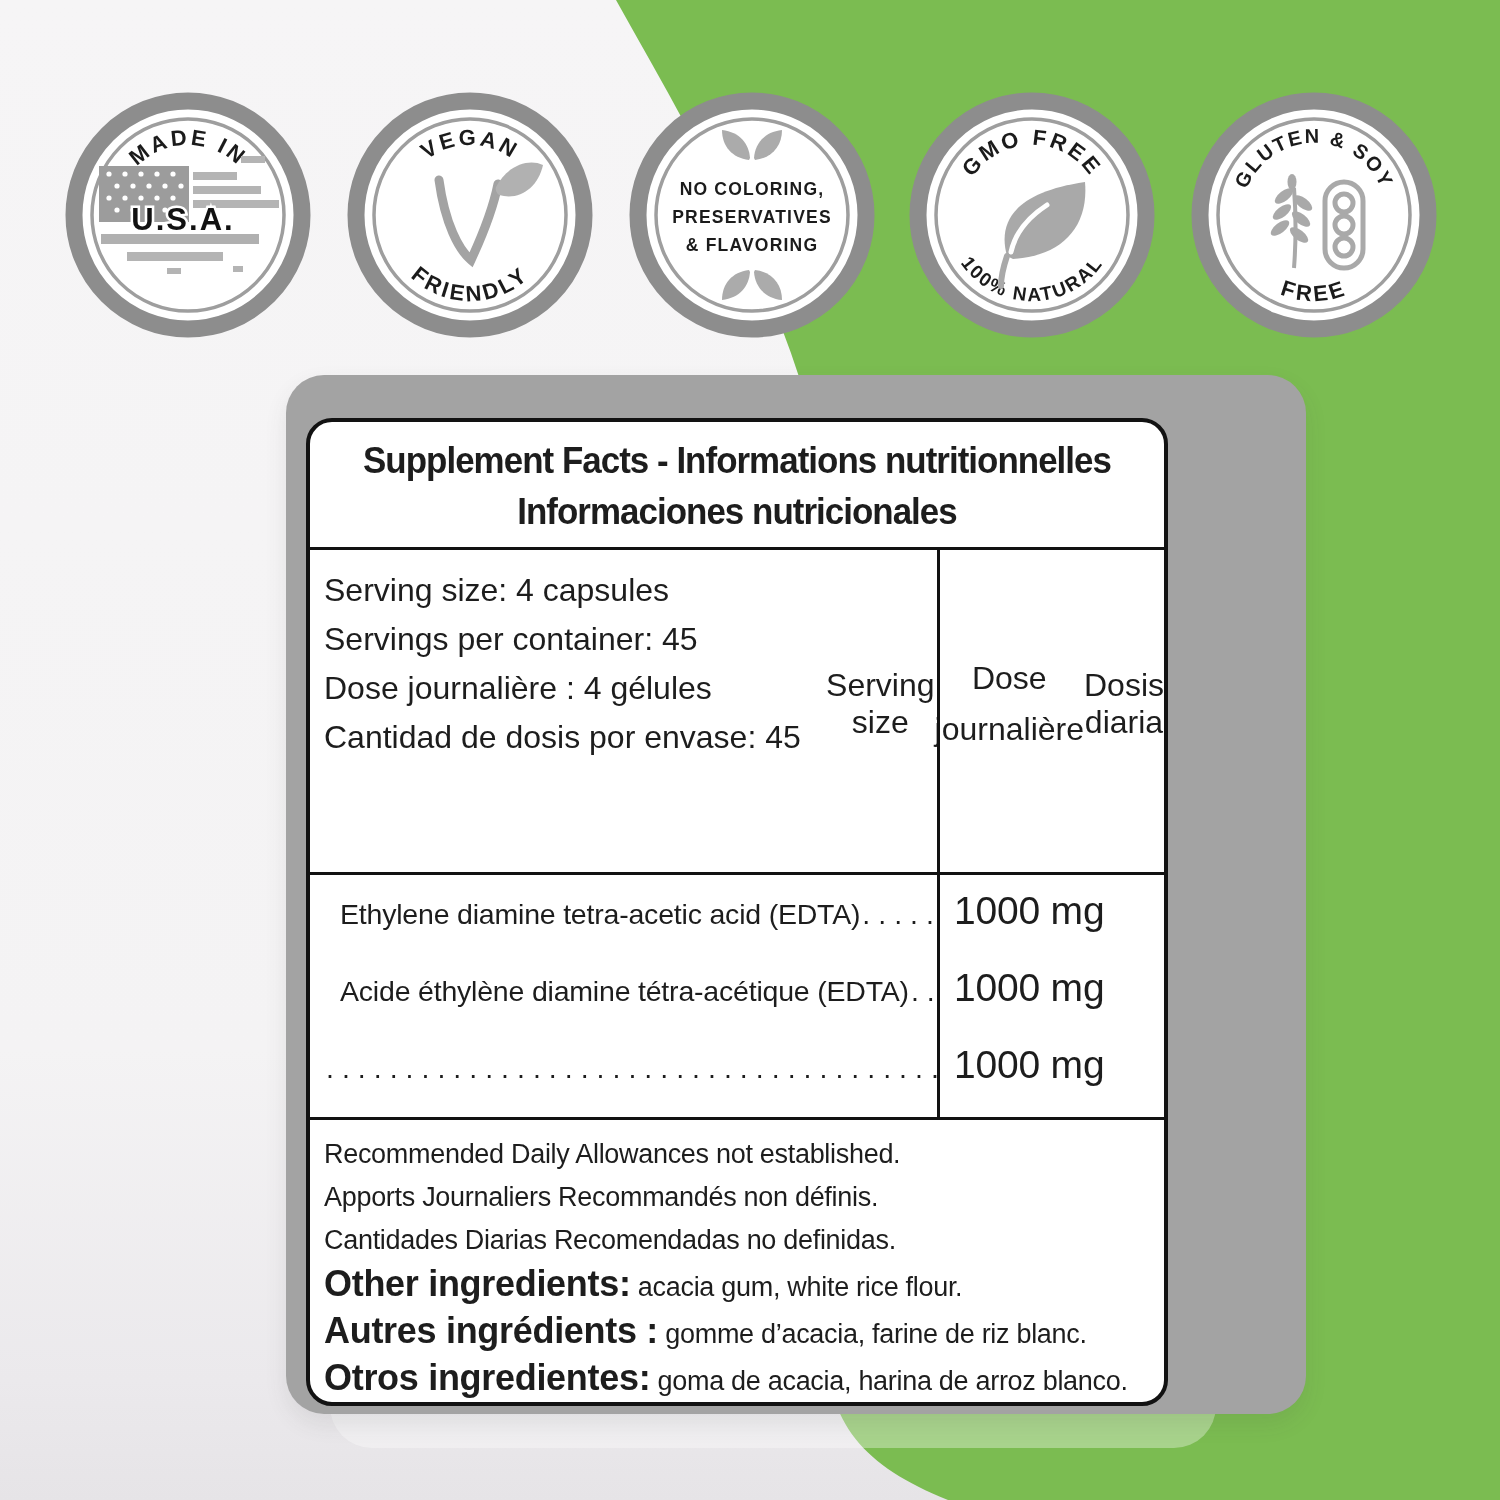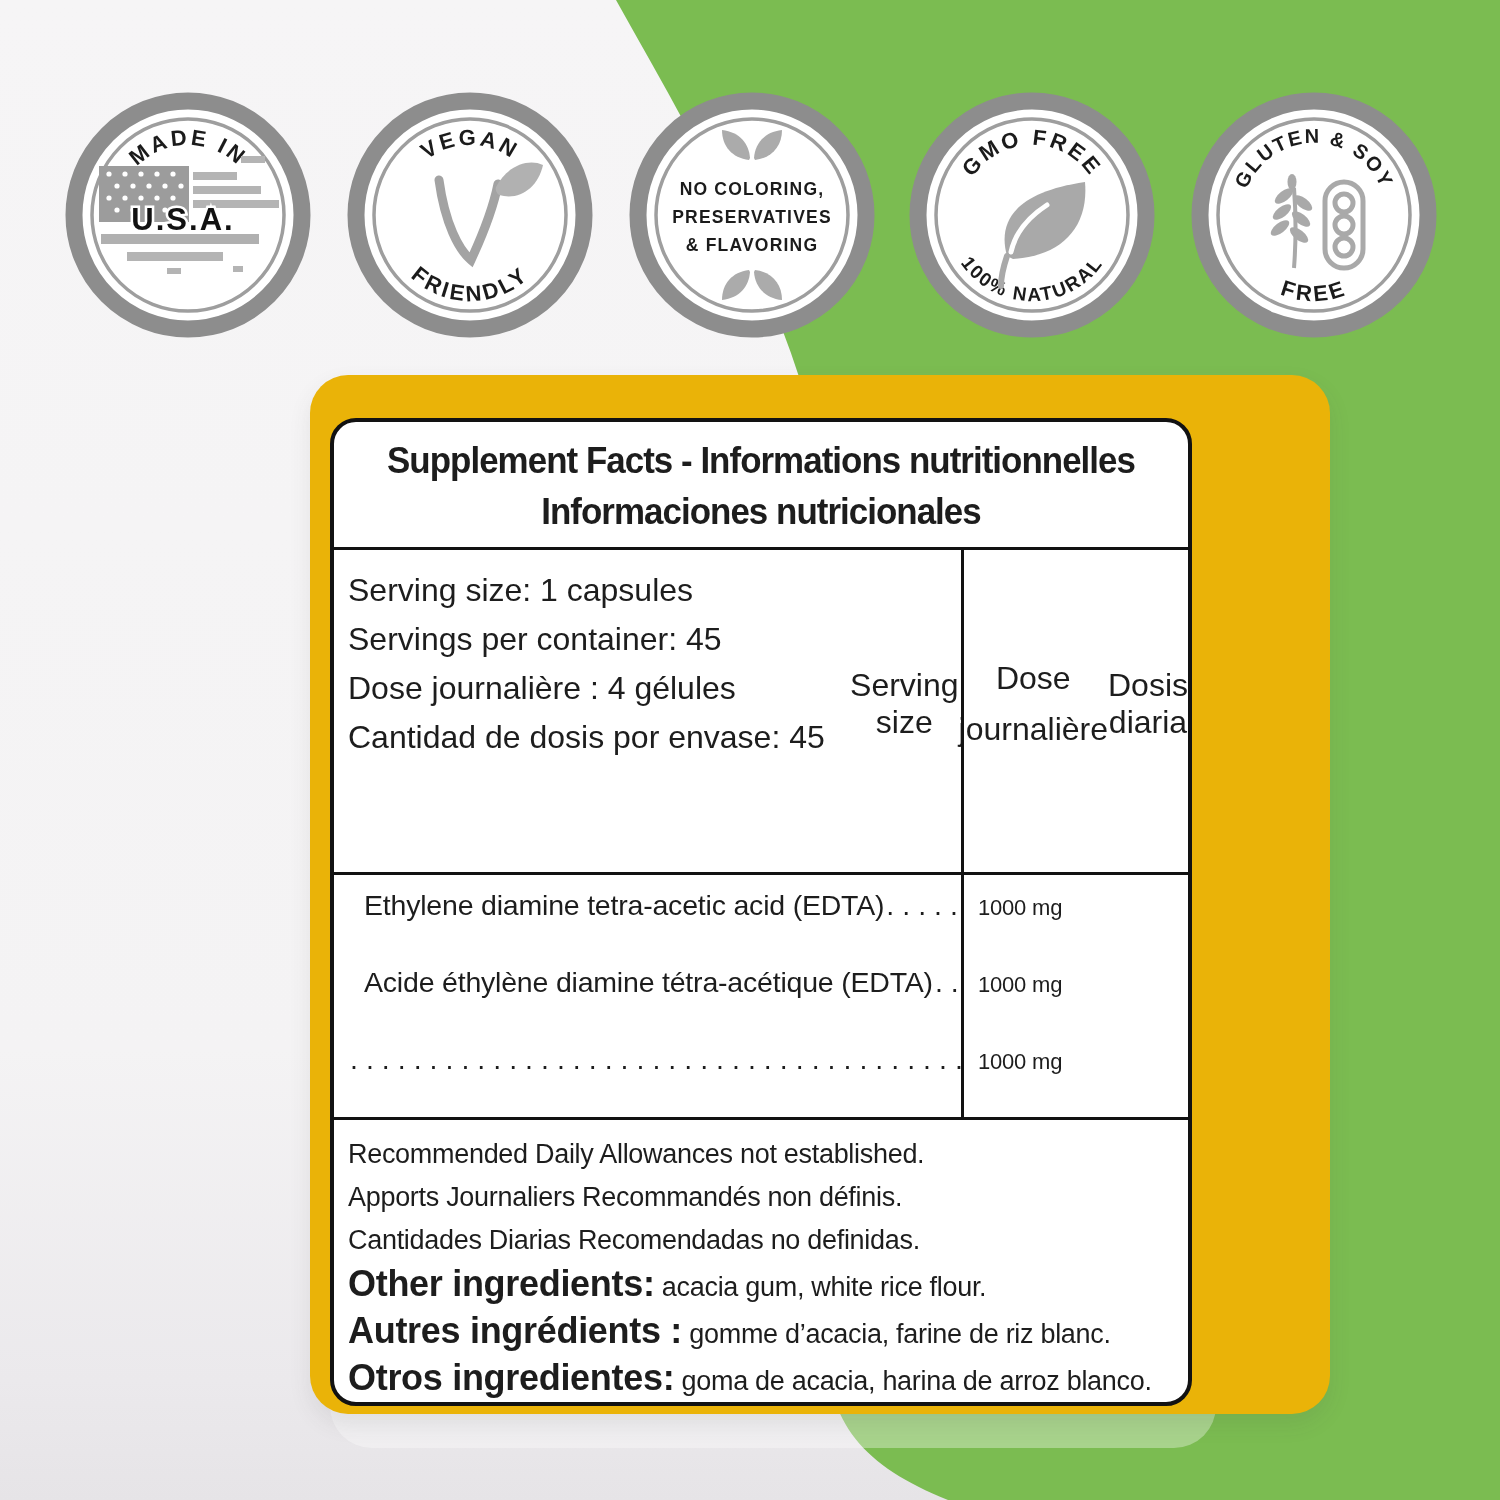--- a/index.html
+++ b/index.html
@@ -7,43 +7,43 @@
     width:1500px;height:1500px;position:relative;overflow:hidden;
     background:linear-gradient(180deg,#f6f5f6 0%,#f4f3f4 70%,#ebe9ec 92%,#e6e4e7 100%);
     font-family:"Liberation Sans",sans-serif;color:#1d1d1d;
   }
   .bg-green{position:absolute;left:0;top:0;width:1500px;height:1500px;z-index:0;}
   .backing{
     position:absolute;left:330px;top:407px;width:886px;height:1041px;
     background:rgba(255,255,255,0.34);border-radius:42px;z-index:1;
   }
   .card{
-    position:absolute;left:310px;top:375px;width:1020px;height:1039px;
-    background:#eab308;border-radius:38px;z-index:2;
+    position:absolute;left:286px;top:375px;width:1020px;height:1039px;
+    background:#a3a3a3;border-radius:38px;z-index:2;
     box-shadow:0 10px 22px rgba(70,70,70,0.10);
   }
   .facts-table{
     position:absolute;left:20px;top:43px;width:862px;height:988px;
     border:4px solid #121212;border-radius:26px;box-sizing:border-box;
     background:#fff;
   }
   .sec{box-sizing:border-box;}
   .sec-title{height:128px;border-bottom:3px solid #121212;padding-top:13px;text-align:center;}
   .title-line{font-weight:bold;font-size:36px;line-height:51px;letter-spacing:-1px;transform:scaleX(0.97);transform-origin:center;white-space:nowrap;}
   .sec-serving{height:325px;border-bottom:3px solid #121212;display:flex;}
   .serving-left{width:627px;padding:16px 0 0 14px;font-size:32px;line-height:49px;}
   .serving-right{flex:1;display:flex;flex-direction:row;justify-content:space-between;
     align-items:center;text-align:center;font-size:32px;padding:32px 0 46px 0;}
   .sr-group{line-height:51px;}
   .sec-edta{height:245px;border-bottom:3px solid #121212;padding:14px 14px 0 14px;font-size:28.5px;letter-spacing:-0.2px;}
   .ing-row{display:flex;align-items:baseline;height:77px;}
   .ing-name{white-space:nowrap;flex:0 0 auto;margin-left:16px;}
   .dots{flex:1 1 auto;overflow:hidden;white-space:nowrap;margin:0 2px;}
   .dots::after{content:"....................................................";letter-spacing:8px;color:#1d1d1d;}
-  .ing-amt{flex:0 0 196px;padding-left:8px;font-size:22px;white-space:nowrap;}
+  .ing-amt{flex:0 0 196px;padding-left:8px;font-size:39px;white-space:nowrap;}
   .sec-footer{padding:13px 14px 0 14px;font-size:27px;line-height:43px;letter-spacing:-0.3px;}
   .sec-footer .lbl{font-weight:bold;font-size:36px;}
   .vdiv{position:absolute;left:627px;top:128px;width:3px;height:567px;background:#121212;}
   .badge{position:absolute;top:92px;width:246px;height:246px;z-index:3;}
   .arc-text{font-family:"Liberation Sans",sans-serif;font-weight:bold;fill:#1b1b1b;}
   .arc-top{font-size:22px;letter-spacing:3px;}
   .arc-bot{font-size:22px;letter-spacing:3px;}
   .arc-top-sm{font-size:20px;letter-spacing:2px;}
   .arc-bot-sm{font-size:19px;letter-spacing:2px;}
   .badge3-line{font-family:"Liberation Sans",sans-serif;font-weight:bold;font-size:17.5px;letter-spacing:1.2px;fill:#1b1b1b;}
@@ -180,21 +180,21 @@
 <div class="card">
   <div class="facts-table">
 
     <div class="sec sec-title">
       <div class="title-line">Supplement Facts - Informations nutritionnelles</div>
       <div class="title-line">Informaciones nutricionales</div>
     </div>
 
     <div class="sec sec-serving">
       <div class="serving-left">
-        <div>Serving size: 1 capsules</div>
+        <div>Serving size: 4 capsules</div>
         <div>Servings per container: 45</div>
         <div>Dose journalière : 4 gélules</div>
         <div>Cantidad de dosis por envase: 45</div>
       </div>
       <div class="serving-right">
         <div>Serving size</div>
         <div class="sr-group">
           <div>Dose</div>
           <div>journalière</div>
         </div>

